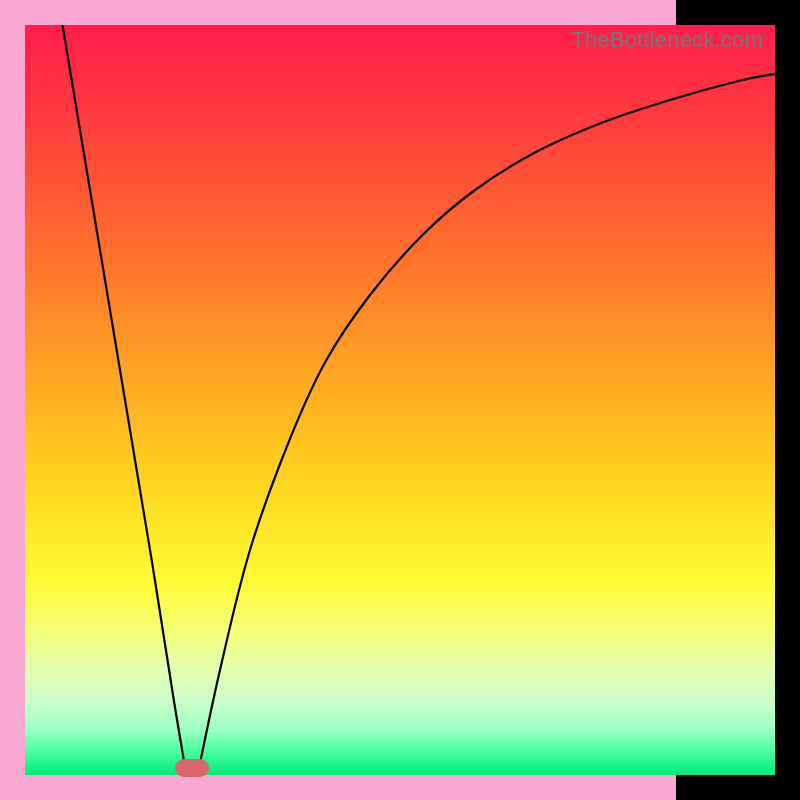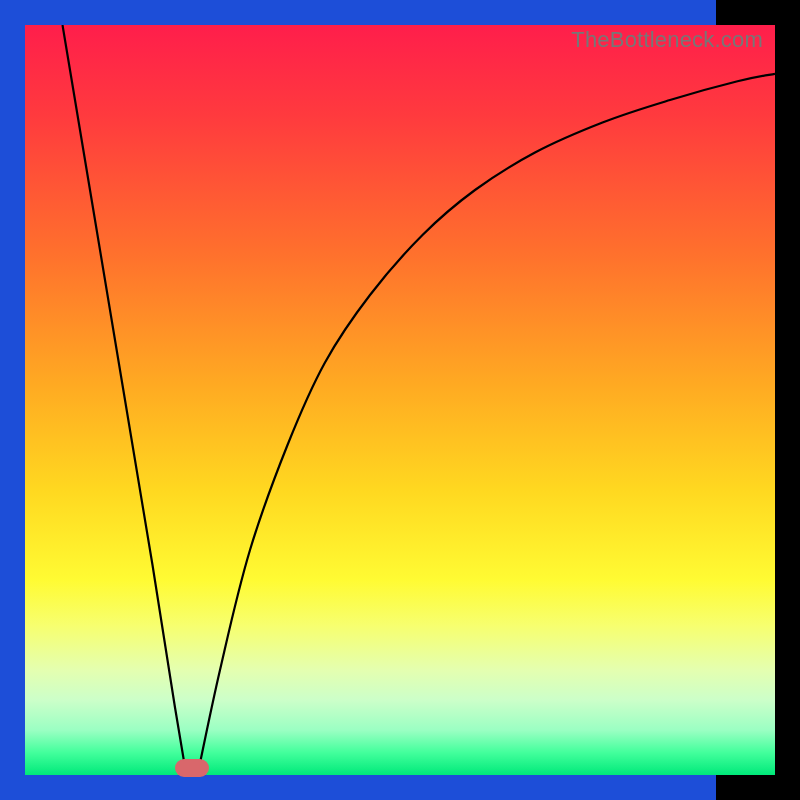--- a/index.html
+++ b/index.html
@@ -8,22 +8,21 @@
     width: 800px;
     height: 800px;
     overflow: hidden;
     background: #000;
     font-family: Arial, Helvetica, sans-serif;
   }
   .frame {
     position: relative;
     width: 676px;
     height: 800px;
-    background: #1d4ed8;
-    padding-left: 40px;
+    background: #f9a8d4;
   }
   .plot-area {
     position: absolute;
     left: 25px;
     top: 25px;
     width: 750px;
     height: 750px;
     background: linear-gradient(to bottom,
       #ff1e4b 0%,
       #ff3a3e 12%,

